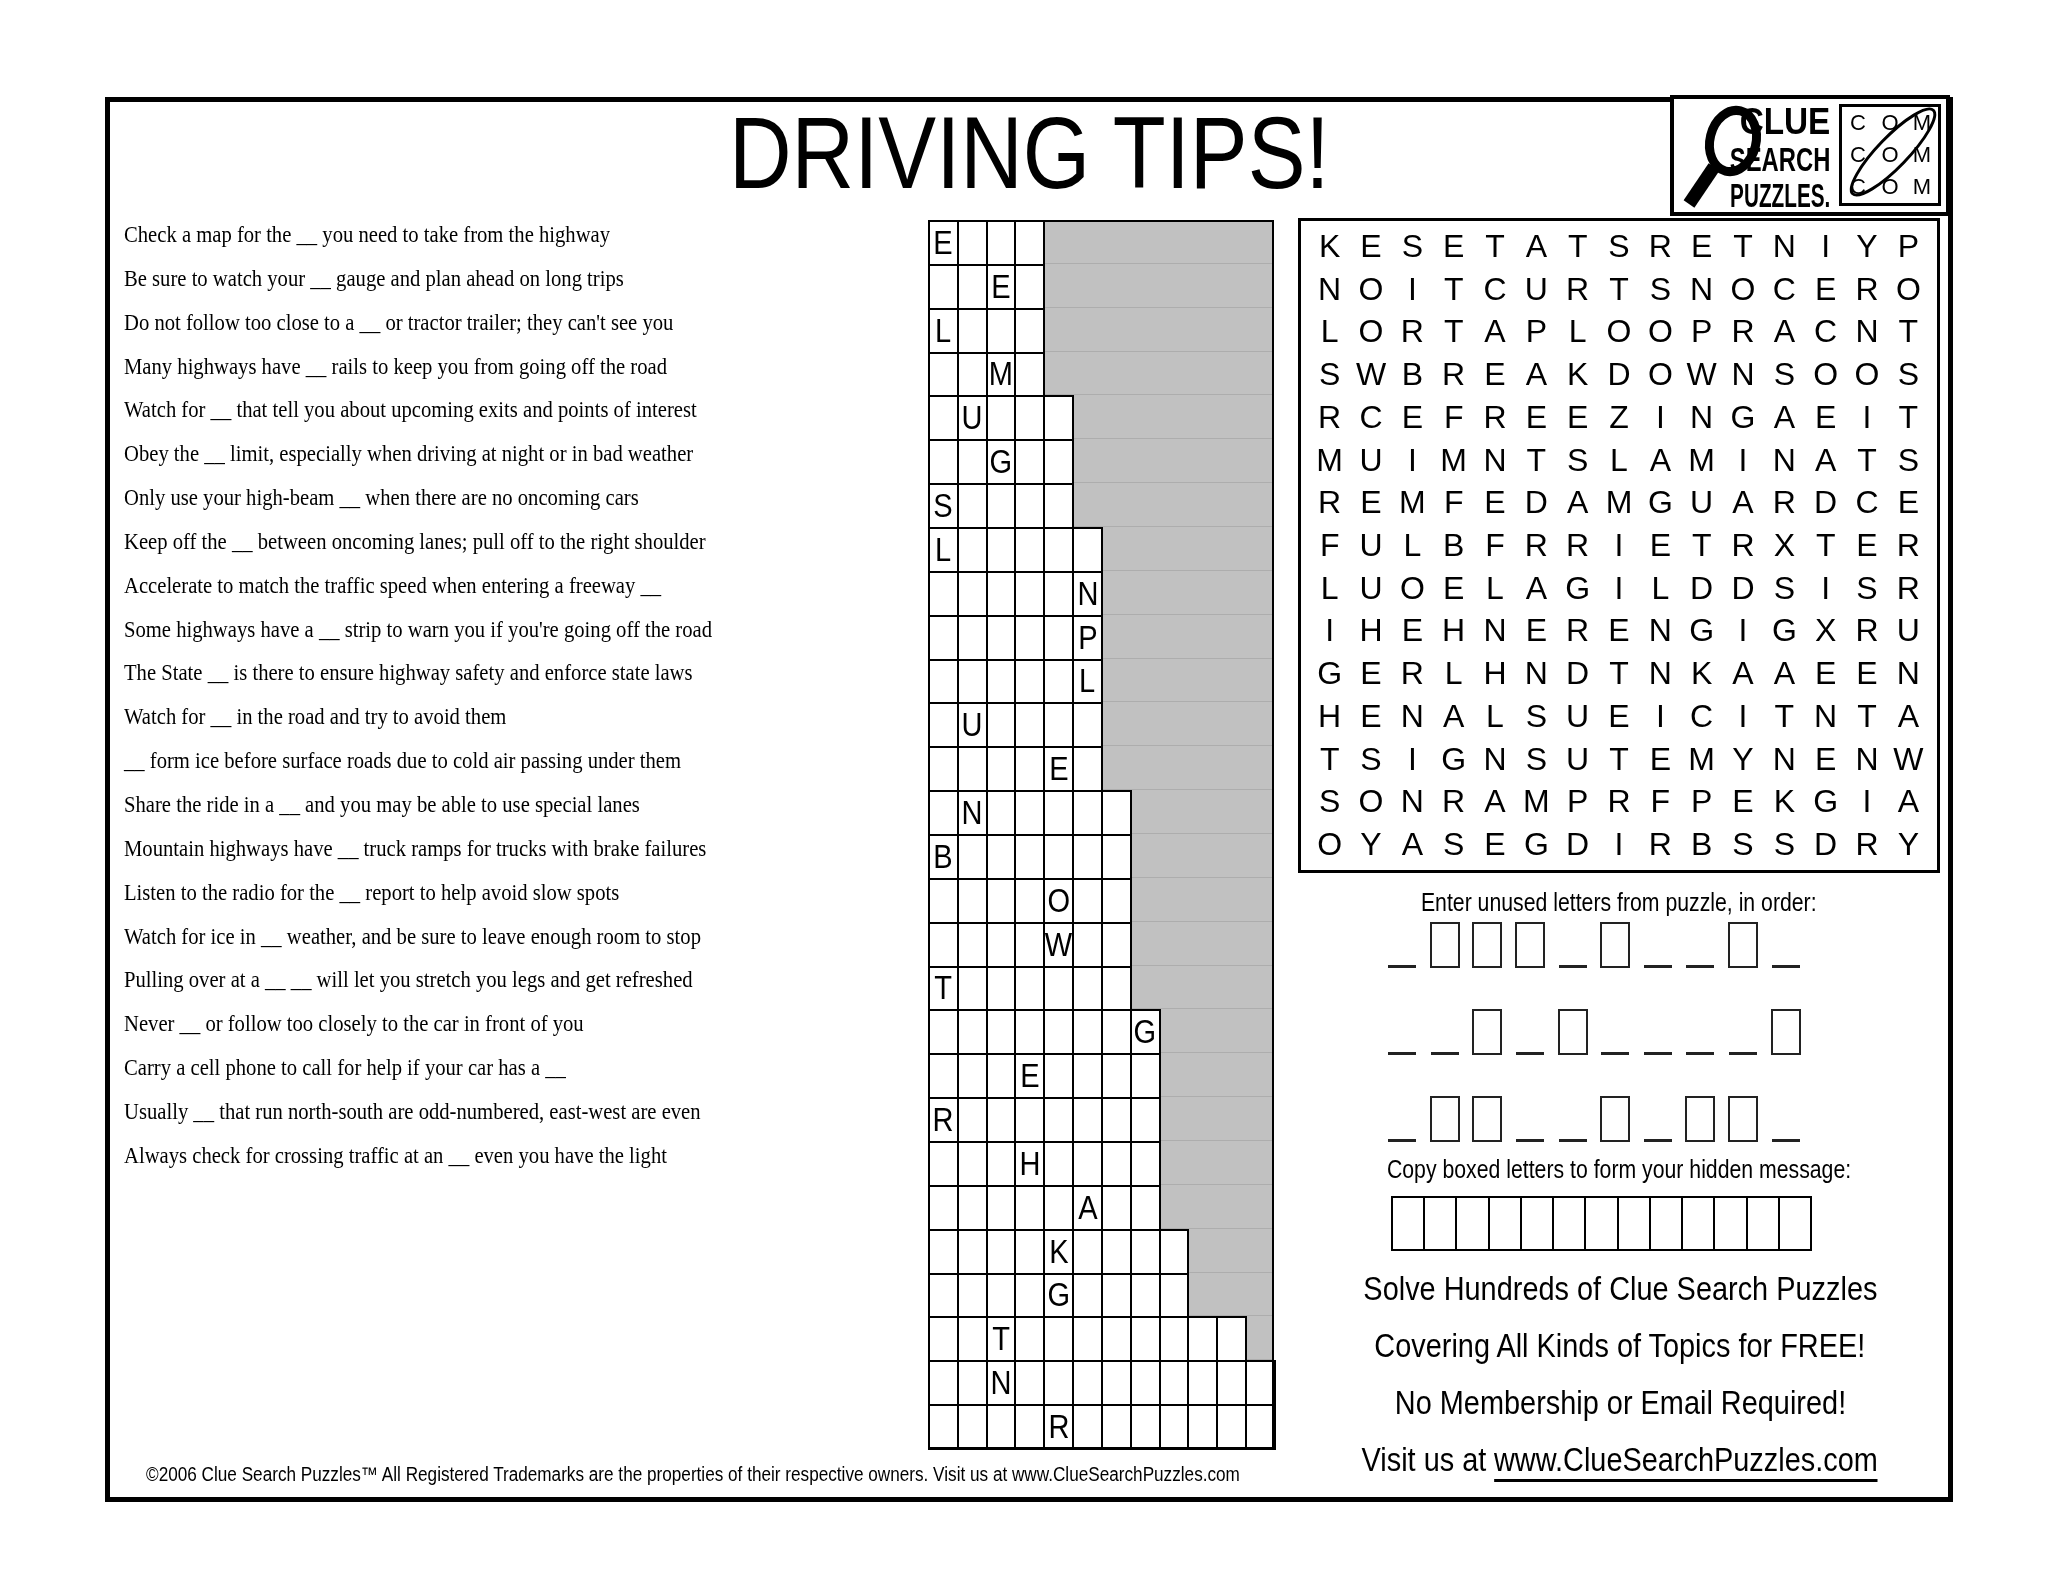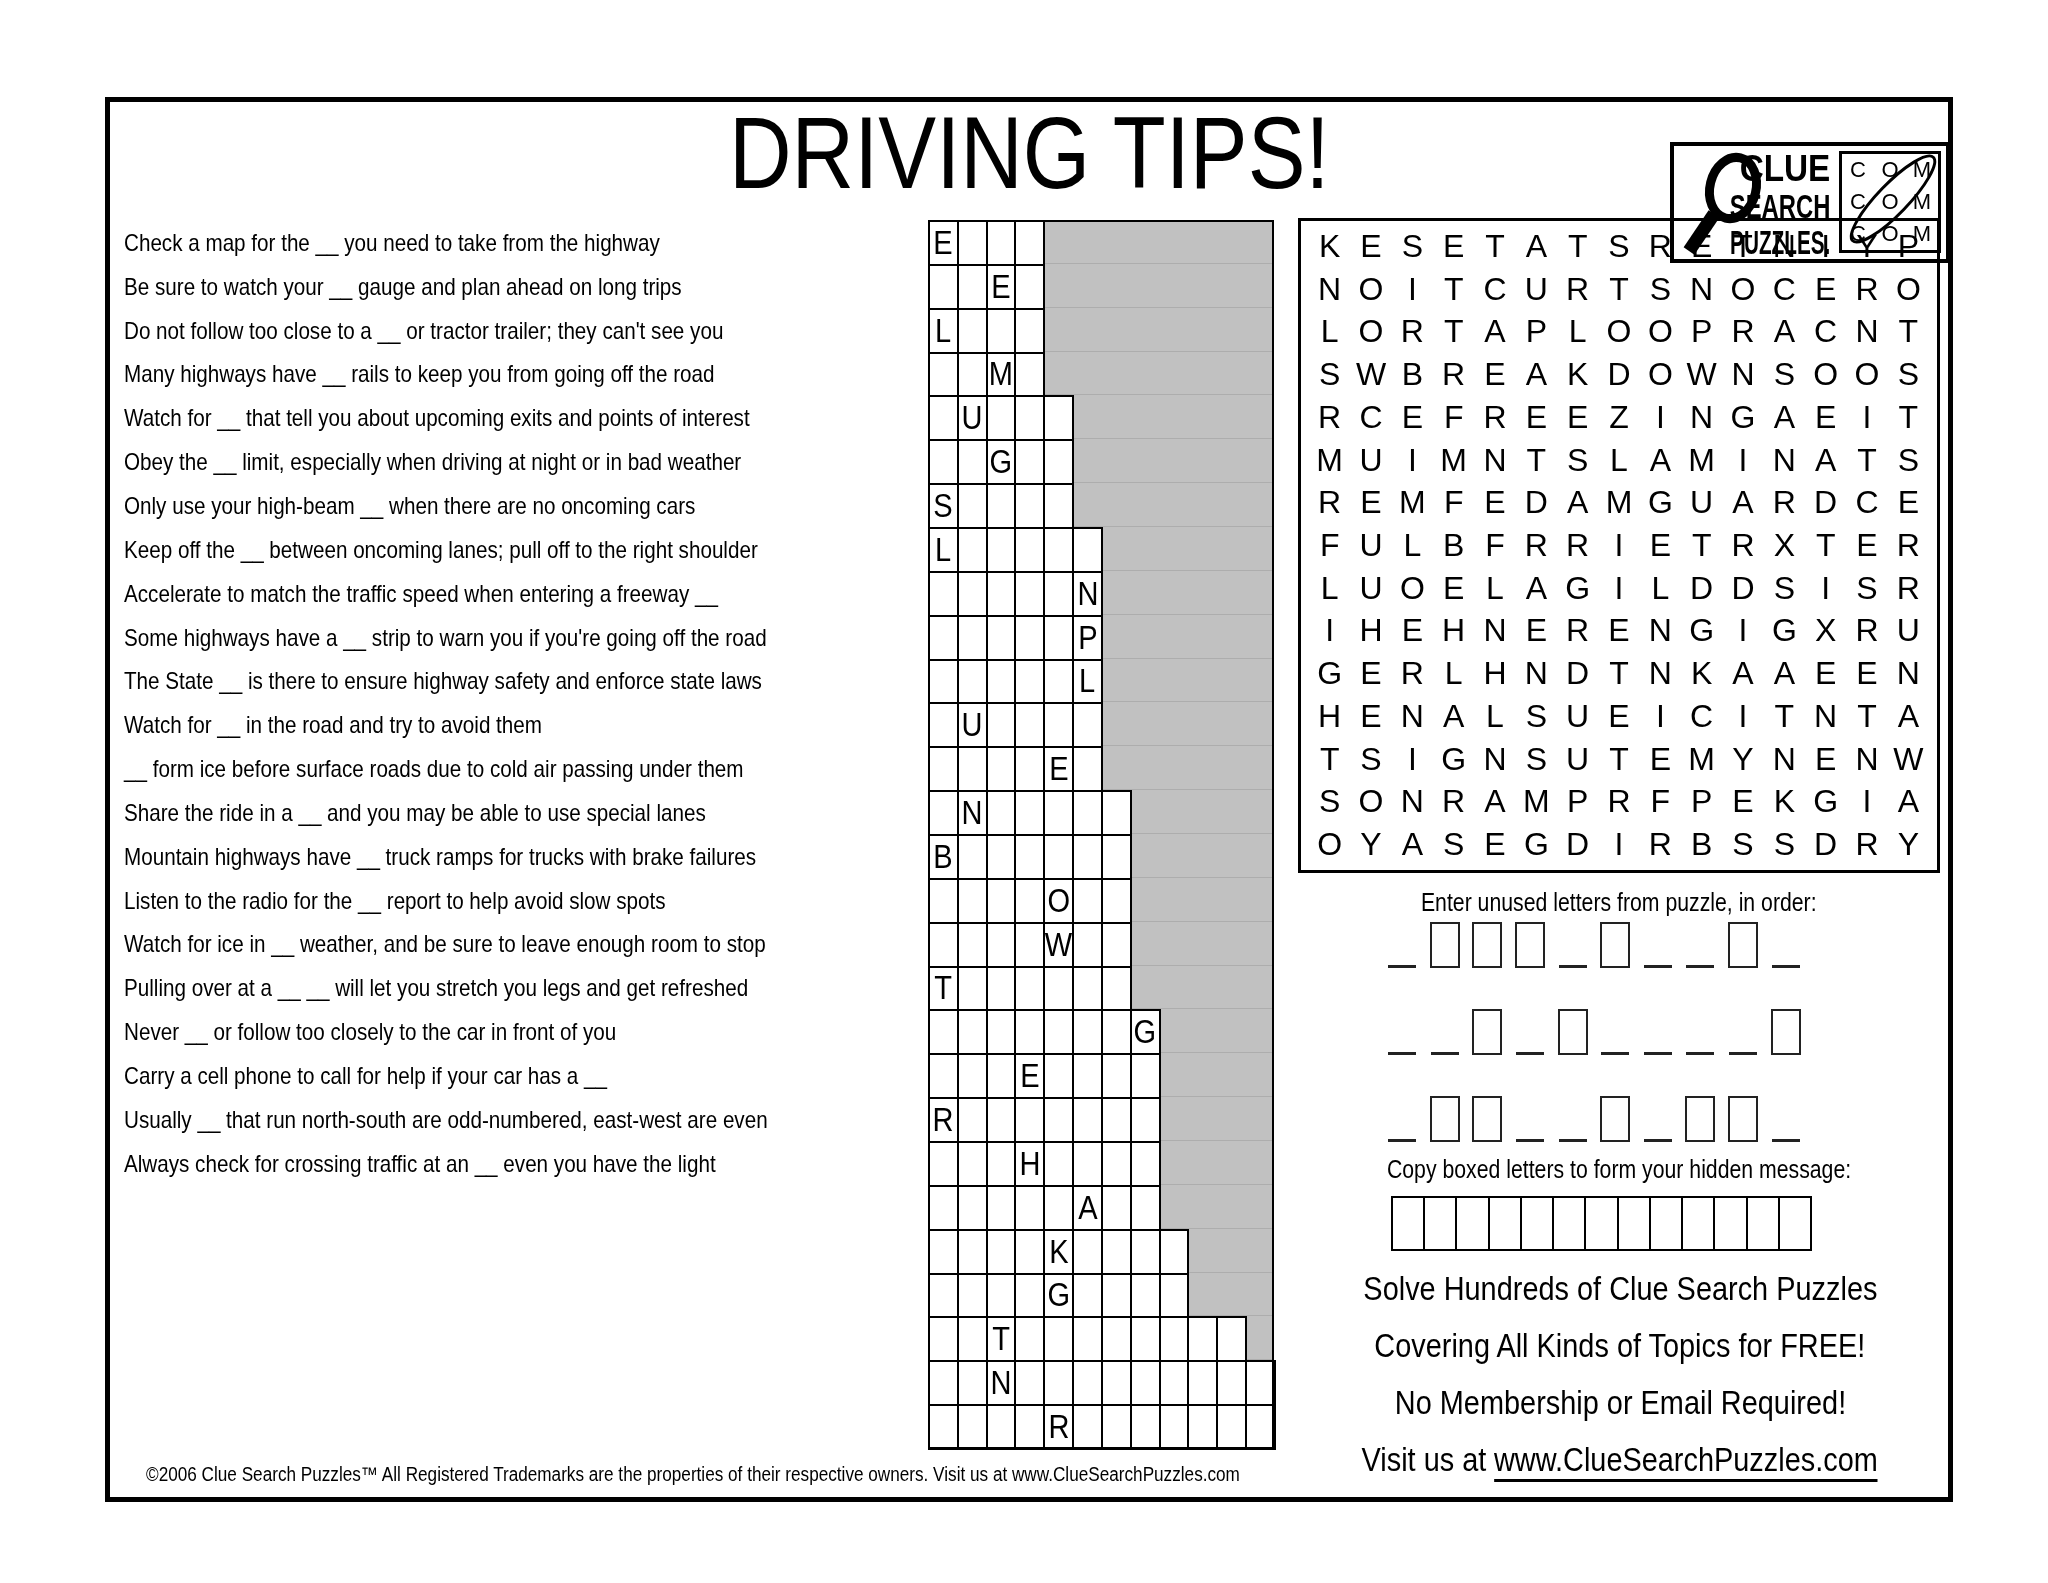--- a/index.html
+++ b/index.html
@@ -10,33 +10,33 @@
   .frame{position:absolute;left:105px;top:97px;width:1848px;height:1405px;
     border:5px solid #000;box-sizing:border-box;}
   
   .cx{display:inline-block;transform:scaleX(.86);transform-origin:0 50%;white-space:nowrap;}
   .cc{display:inline-block;transform:scaleX(.85);transform-origin:50% 50%;white-space:nowrap;}
   
   .title{position:absolute;left:105px;top:100px;width:1848px;text-align:center;
     font-size:102px;line-height:1.04;}
   
   .logo{position:absolute;left:1670px;top:95px;width:280px;height:121px;
-    border:4px solid #000;box-sizing:border-box;background:#fff;margin-top:47px;}
+    border:4px solid #000;box-sizing:border-box;background:#fff;}
   .logo-mag{position:absolute;left:2px;top:2px;}
   .logo-words{position:absolute;right:116px;top:4px;text-align:right;font-weight:bold;line-height:1;}
   .lw1{display:block;font-size:37px;transform:scaleX(.9);transform-origin:100% 0;}
   .lw2{display:block;font-size:34px;margin-top:2px;transform:scaleX(.7);transform-origin:100% 0;}
   .lw3{display:block;font-size:34px;margin-top:2px;transform:scaleX(.61);transform-origin:100% 0;}
   .com-box{position:absolute;right:5px;top:5px;width:102px;height:102px;border:3px solid #000;
     box-sizing:border-box;display:grid;grid-template-columns:repeat(3,1fr);grid-auto-rows:1fr;}
   .com-box span{display:flex;align-items:center;justify-content:center;font-size:22px;}
   .com-oval{position:absolute;right:5px;top:5px;pointer-events:none;}
   
   .clues{position:absolute;left:124px;top:221px;font-size:24px;}
-  .clue{height:43.857px;display:flex;align-items:center;}
+  .clue{height:43.857px;display:flex;font-family:Liberation Serif, serif;}
   
   .crossword{position:absolute;left:928px;top:220px;width:346px;height:1228px;}
   .cw-cell{position:absolute;width:30.83px;height:45.857px;box-sizing:border-box;
     border:2px solid #000;background:#fff;z-index:2;display:flex;align-items:center;justify-content:center;}
   .cw-letter{display:inline-block;font-size:33px;transform:scaleX(.88);}
   .cw-gray{position:absolute;height:43.857px;z-index:1;border-bottom:1px solid rgba(0,0,0,0.10);box-sizing:border-box;}
   .cw-outline{position:absolute;left:0;top:0;width:346px;height:1229px;border:2px solid #000;
     box-sizing:border-box;z-index:4;pointer-events:none;}
   
   .ws{position:absolute;left:1298px;top:218px;width:642px;height:655px;border:3px solid #000;

